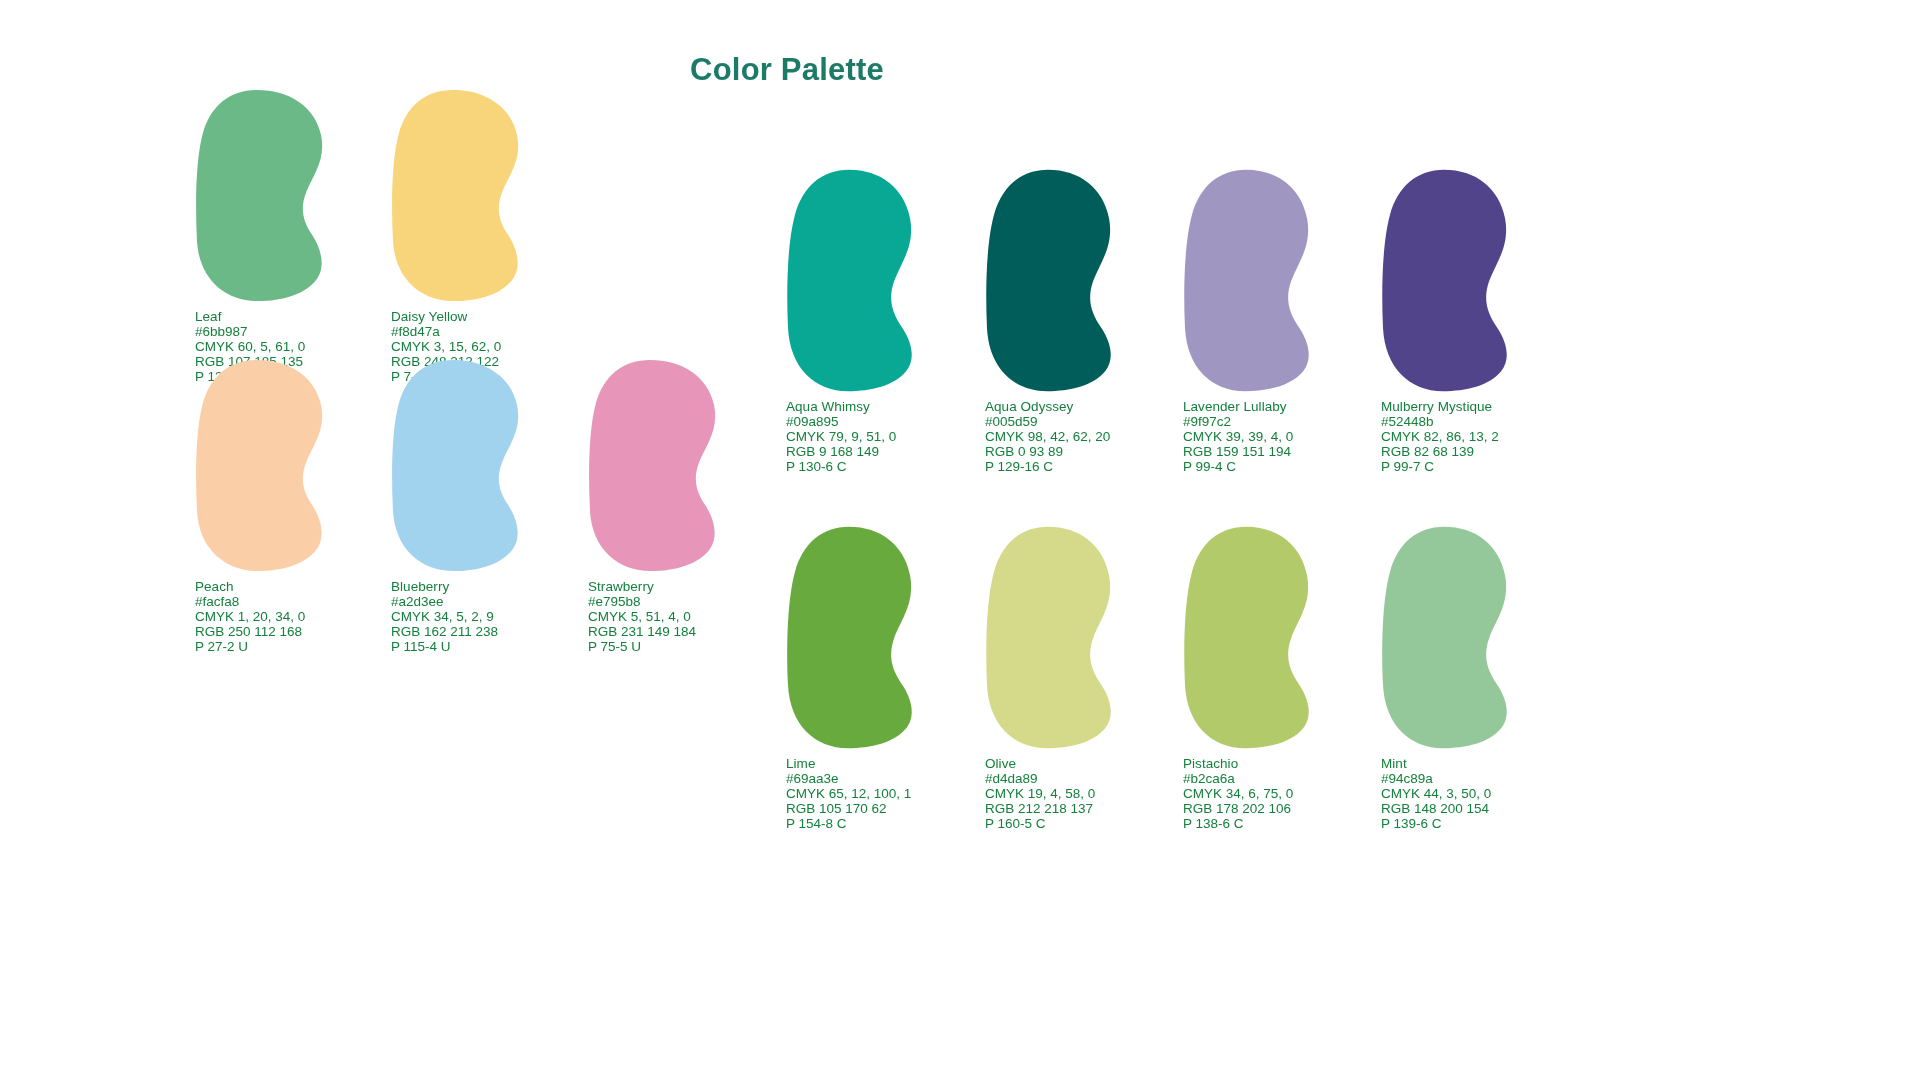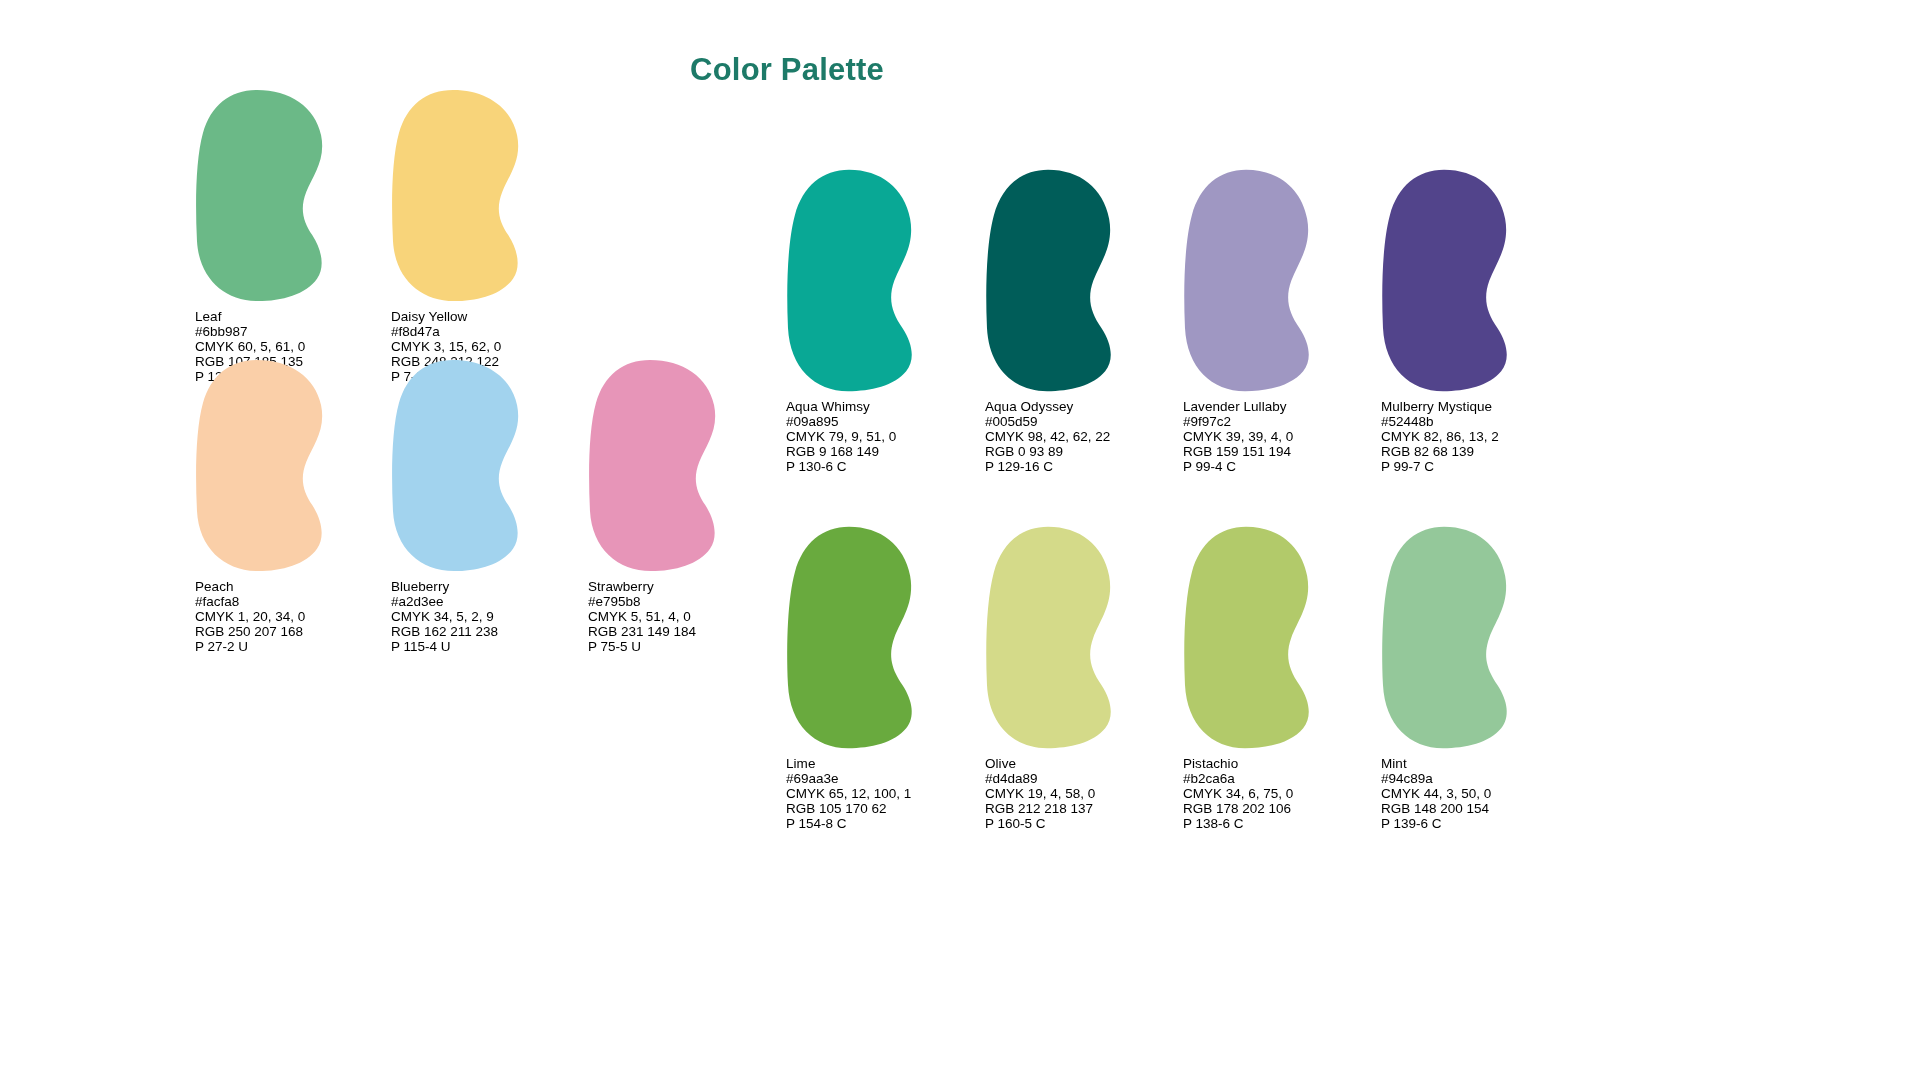--- a/index.html
+++ b/index.html
@@ -45,21 +45,21 @@
   }
   .blob-wrap svg {
     display: block;
     overflow: visible;
   }
 
   .info {
     position: absolute;
     left: 0;
     white-space: nowrap;
-    color: #000000;
+    color: #15803d;
     font-size: 13.5px;
     line-height: 14.9px;
     font-weight: 400;
   }
   .info .line {
     display: block;
   }
   .info .name {
     letter-spacing: 0.05px;
   }
@@ -111,21 +111,21 @@
     <div class="swatch" style="left: 195px; top: 358px;">
       <div class="blob-wrap">
         <svg width="100%" height="100%" viewBox="0 0 134 228" preserveAspectRatio="none">
           <path d="M 63 2 C 96 2, 122 20, 128 50 C 133 76, 120 92, 113 110 C 106 128, 110 142, 119 156 C 129 172, 132 190, 124 202 C 113 219, 88 226, 64 226 C 30 226, 4 202, 2 162 C 0 120, 1 74, 8 48 C 16 18, 36 2, 63 2 Z" fill="#facfa8"></path>
         </svg>
       </div>
       <div class="info">
         <span class="line name">Peach</span>
         <span class="line ">#facfa8</span>
         <span class="line ">CMYK 1, 20, 34, 0</span>
-        <span class="line ">RGB 250 207 168</span>
+        <span class="line ">RGB 250 112 168</span>
         <span class="line ">P 27-2 U</span>
       </div>
     </div>
     <div class="swatch" style="left: 391px; top: 358px;">
       <div class="blob-wrap">
         <svg width="100%" height="100%" viewBox="0 0 134 228" preserveAspectRatio="none">
           <path d="M 63 2 C 96 2, 122 20, 128 50 C 133 76, 120 92, 113 110 C 106 128, 110 142, 119 156 C 129 172, 132 190, 124 202 C 113 219, 88 226, 64 226 C 30 226, 4 202, 2 162 C 0 120, 1 74, 8 48 C 16 18, 36 2, 63 2 Z" fill="#a2d3ee"></path>
         </svg>
       </div>
       <div class="info">
@@ -168,21 +168,21 @@
     </div>
     <div class="swatch" style="left: 985px; top: 168px;">
       <div class="blob-wrap">
         <svg width="100%" height="100%" viewBox="0 0 134 248" preserveAspectRatio="none">
           <path d="M 64 2 C 96 2, 120 22, 126 56 C 131 86, 117 104, 110 124 C 103 145, 108 160, 118 176 C 129 194, 131 212, 122 224 C 110 240, 86 246, 63 246 C 29 246, 4 220, 2 176 C 0 128, 2 80, 9 52 C 17 20, 37 2, 64 2 Z" fill="#005d59"></path>
         </svg>
       </div>
       <div class="info">
         <span class="line name">Aqua Odyssey</span>
         <span class="line ">#005d59</span>
-        <span class="line ">CMYK 98, 42, 62, 22</span>
+        <span class="line ">CMYK 98, 42, 62, 20</span>
         <span class="line ">RGB 0 93 89</span>
         <span class="line ">P 129-16 C</span>
       </div>
     </div>
     <div class="swatch" style="left: 1183px; top: 168px;">
       <div class="blob-wrap">
         <svg width="100%" height="100%" viewBox="0 0 134 248" preserveAspectRatio="none">
           <path d="M 64 2 C 96 2, 120 22, 126 56 C 131 86, 117 104, 110 124 C 103 145, 108 160, 118 176 C 129 194, 131 212, 122 224 C 110 240, 86 246, 63 246 C 29 246, 4 220, 2 176 C 0 128, 2 80, 9 52 C 17 20, 37 2, 64 2 Z" fill="#9f97c2"></path>
         </svg>
       </div>

